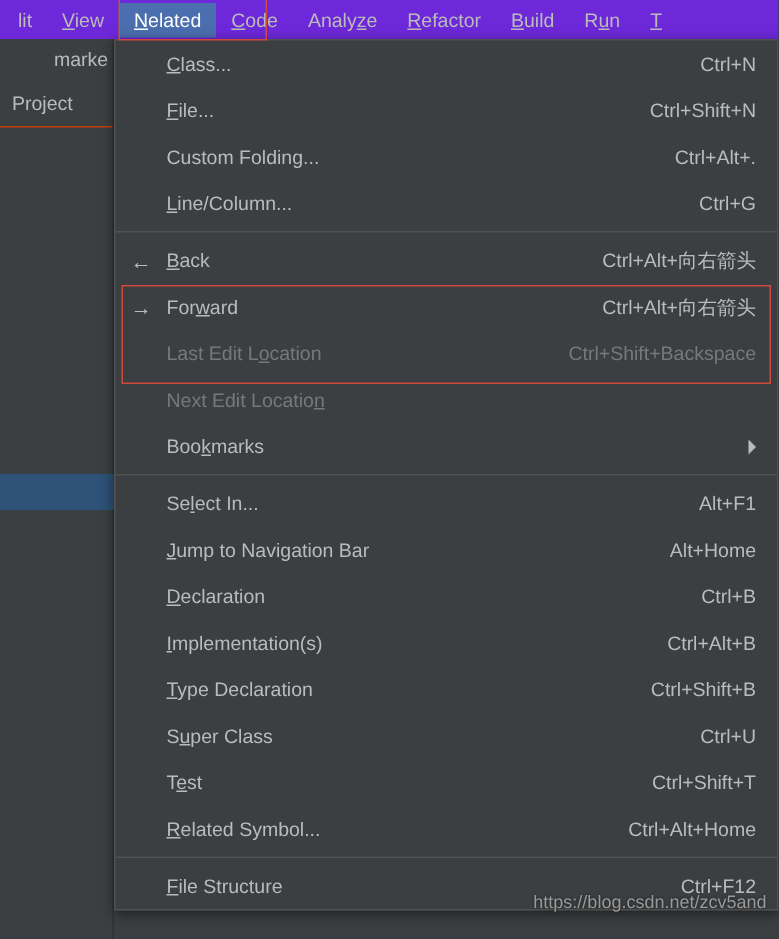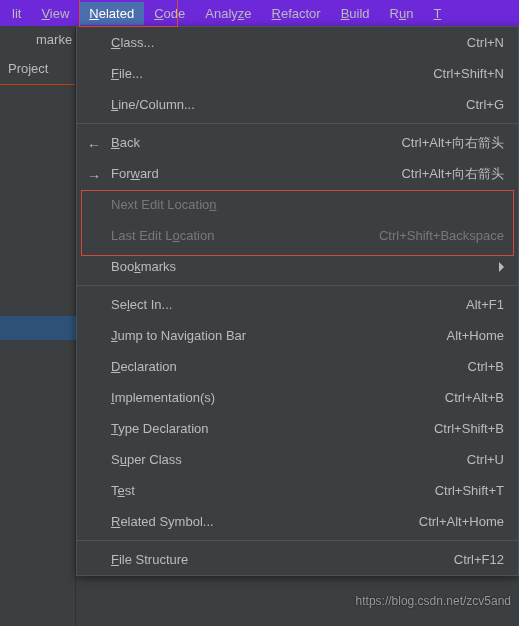--- a/index.html
+++ b/index.html
@@ -197,20 +197,25 @@
     <span class="shortcut">Ctrl+N</span>
   </div>
 
   <div class="menu-item">
     <span class="icon-slot"></span>
     <span class="label"><span class="mnemonic">F</span><span>ile...</span></span>
     <span class="shortcut">Ctrl+Shift+N</span>
   </div>
 
 
+  <div class="menu-item">
+    <span class="icon-slot"></span>
+    <span class="label"><span>Custom Foldin</span><span class="mnemonic">g</span><span>...</span></span>
+    <span class="shortcut">Ctrl+Alt+.</span>
+  </div>
 
   <div class="menu-item">
     <span class="icon-slot"></span>
     <span class="label"><span class="mnemonic">L</span><span>ine/Column...</span></span>
     <span class="shortcut">Ctrl+G</span>
   </div>
 
   <div class="separator"></div>
 
   <div class="menu-item">
@@ -224,30 +229,30 @@
   <div class="menu-item">
     <span class="icon-slot">
         <span class="arrow-right">→</span>
       </span>
     <span class="label"><span>For</span><span class="mnemonic">w</span><span>ard</span></span>
     <span class="shortcut">Ctrl+Alt+向右箭头</span>
   </div>
 
   <div class="menu-item disabled">
     <span class="icon-slot"></span>
+    <span class="label"><span>Last Edit L</span><span class="mnemonic">o</span><span>cation</span></span>
+    <span class="shortcut">Ctrl+Shift+Backspace</span>
+  </div>
+
+  <div class="menu-item disabled">
+    <span class="icon-slot"></span>
     <span class="label"><span>Next Edit Locatio</span><span class="mnemonic">n</span></span>
     <span class="shortcut"></span>
   </div>
 
-  <div class="menu-item disabled">
-    <span class="icon-slot"></span>
-    <span class="label"><span>Last Edit L</span><span class="mnemonic">o</span><span>cation</span></span>
-    <span class="shortcut">Ctrl+Shift+Backspace</span>
-  </div>
-
   <div class="menu-item">
     <span class="icon-slot"></span>
     <span class="label"><span>Boo</span><span class="mnemonic">k</span><span>marks</span></span>
     <span class="submenu-arrow"></span>
   </div>
 
   <div class="separator"></div>
 
   <div class="menu-item">
     <span class="icon-slot"></span>

